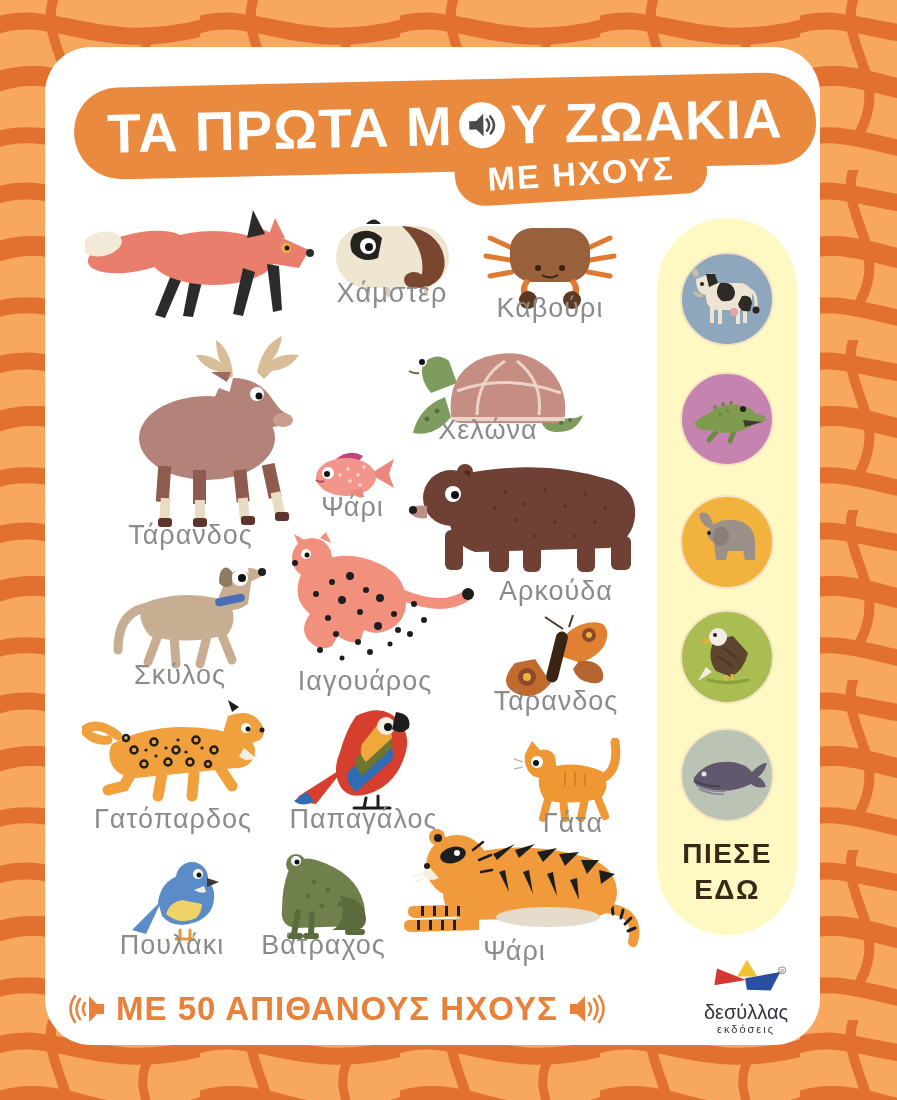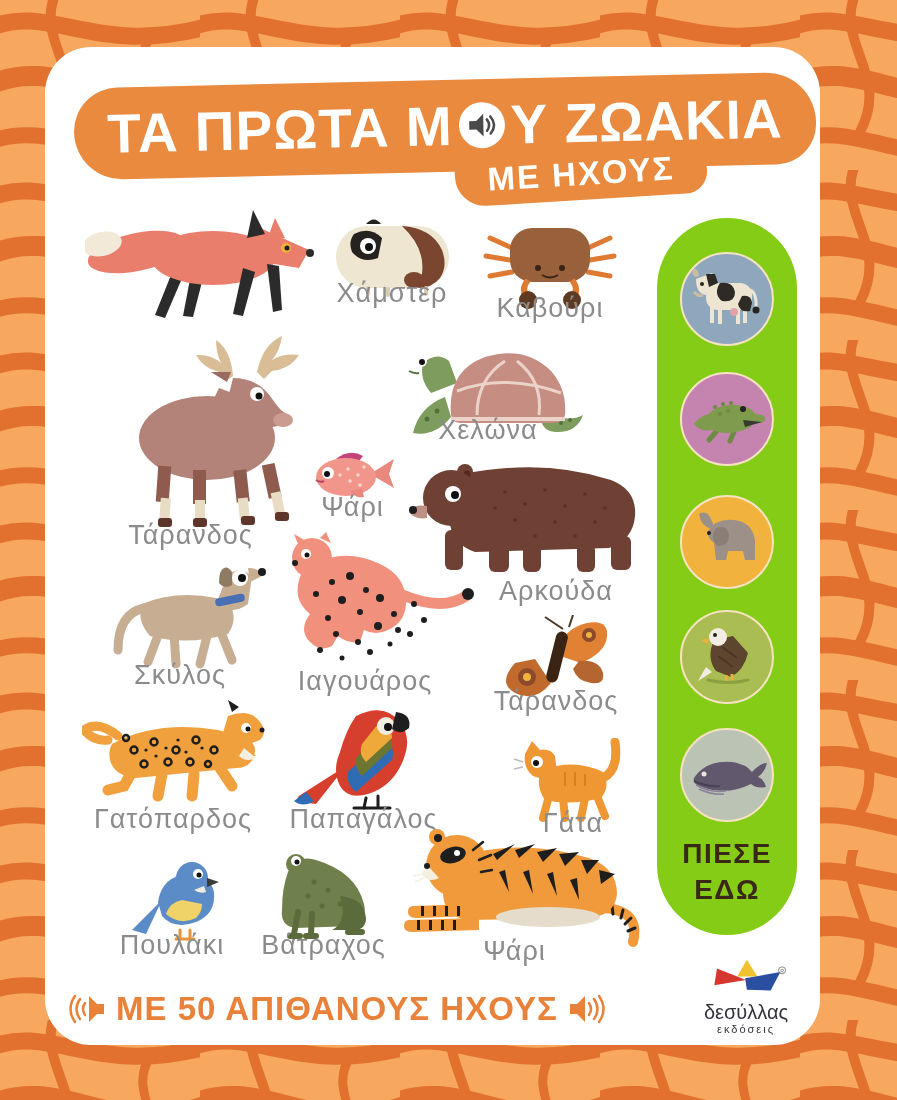--- a/index.html
+++ b/index.html
@@ -493,21 +493,21 @@
           <path d="M88 50 l11 -2"></path>
       </g>
       <g stroke="#F5EFE0" stroke-width="1.5">
         <path d="M30 52 l-10 2"></path>
           <path d="M31 56 l-9 4"></path>
       </g>
     </svg>
     <div class="a-label" style="left:59px;top:114px;width:125px">Ψάρι</div>
   </div>
 
-  <div class="panel" style="background: #84cc16;">
+  <div class="panel" style="background: #fef9c3;">
 
     <div class="sound-btn" style="top: 34px; background: rgb(143, 167, 189);">
       <svg viewBox="0 0 90 90">
         <path d="M68 36 q7 3 6 18" stroke="#EDE4D2" stroke-width="3" fill="none"></path>
         <circle cx="74" cy="56" r="3.5" fill="#26221E"></circle>
         <g stroke="#EDE4D2" stroke-width="4">
           <path d="M30 52 v17"></path>
             <path d="M38 54 v16"></path>
             <path d="M56 54 v16"></path>
             <path d="M63 52 v17"></path>

